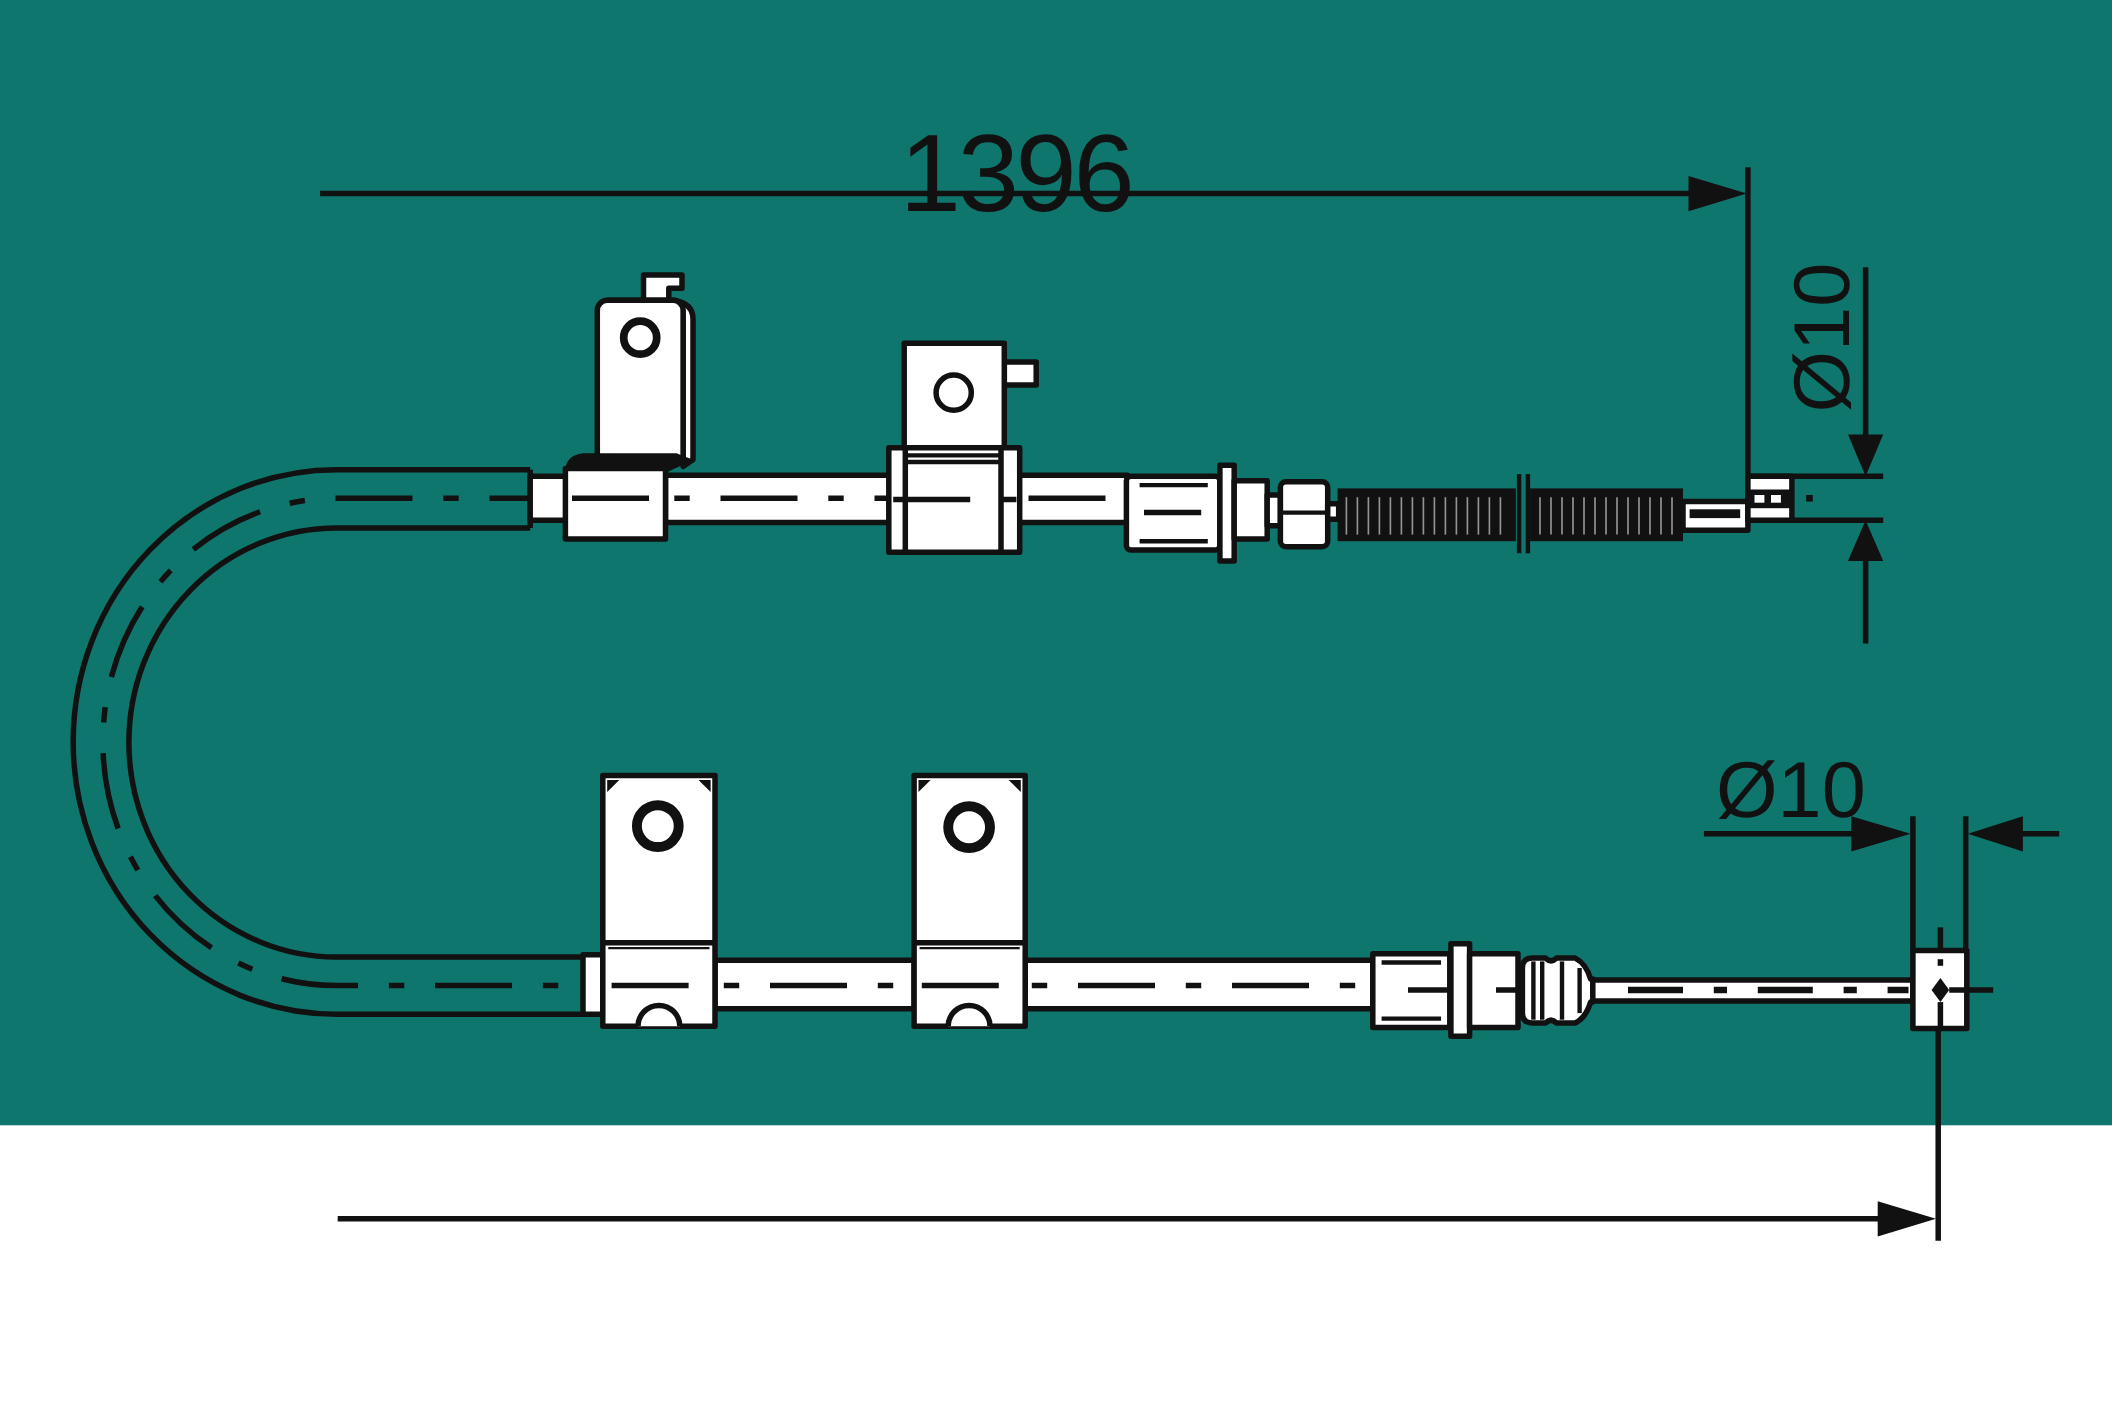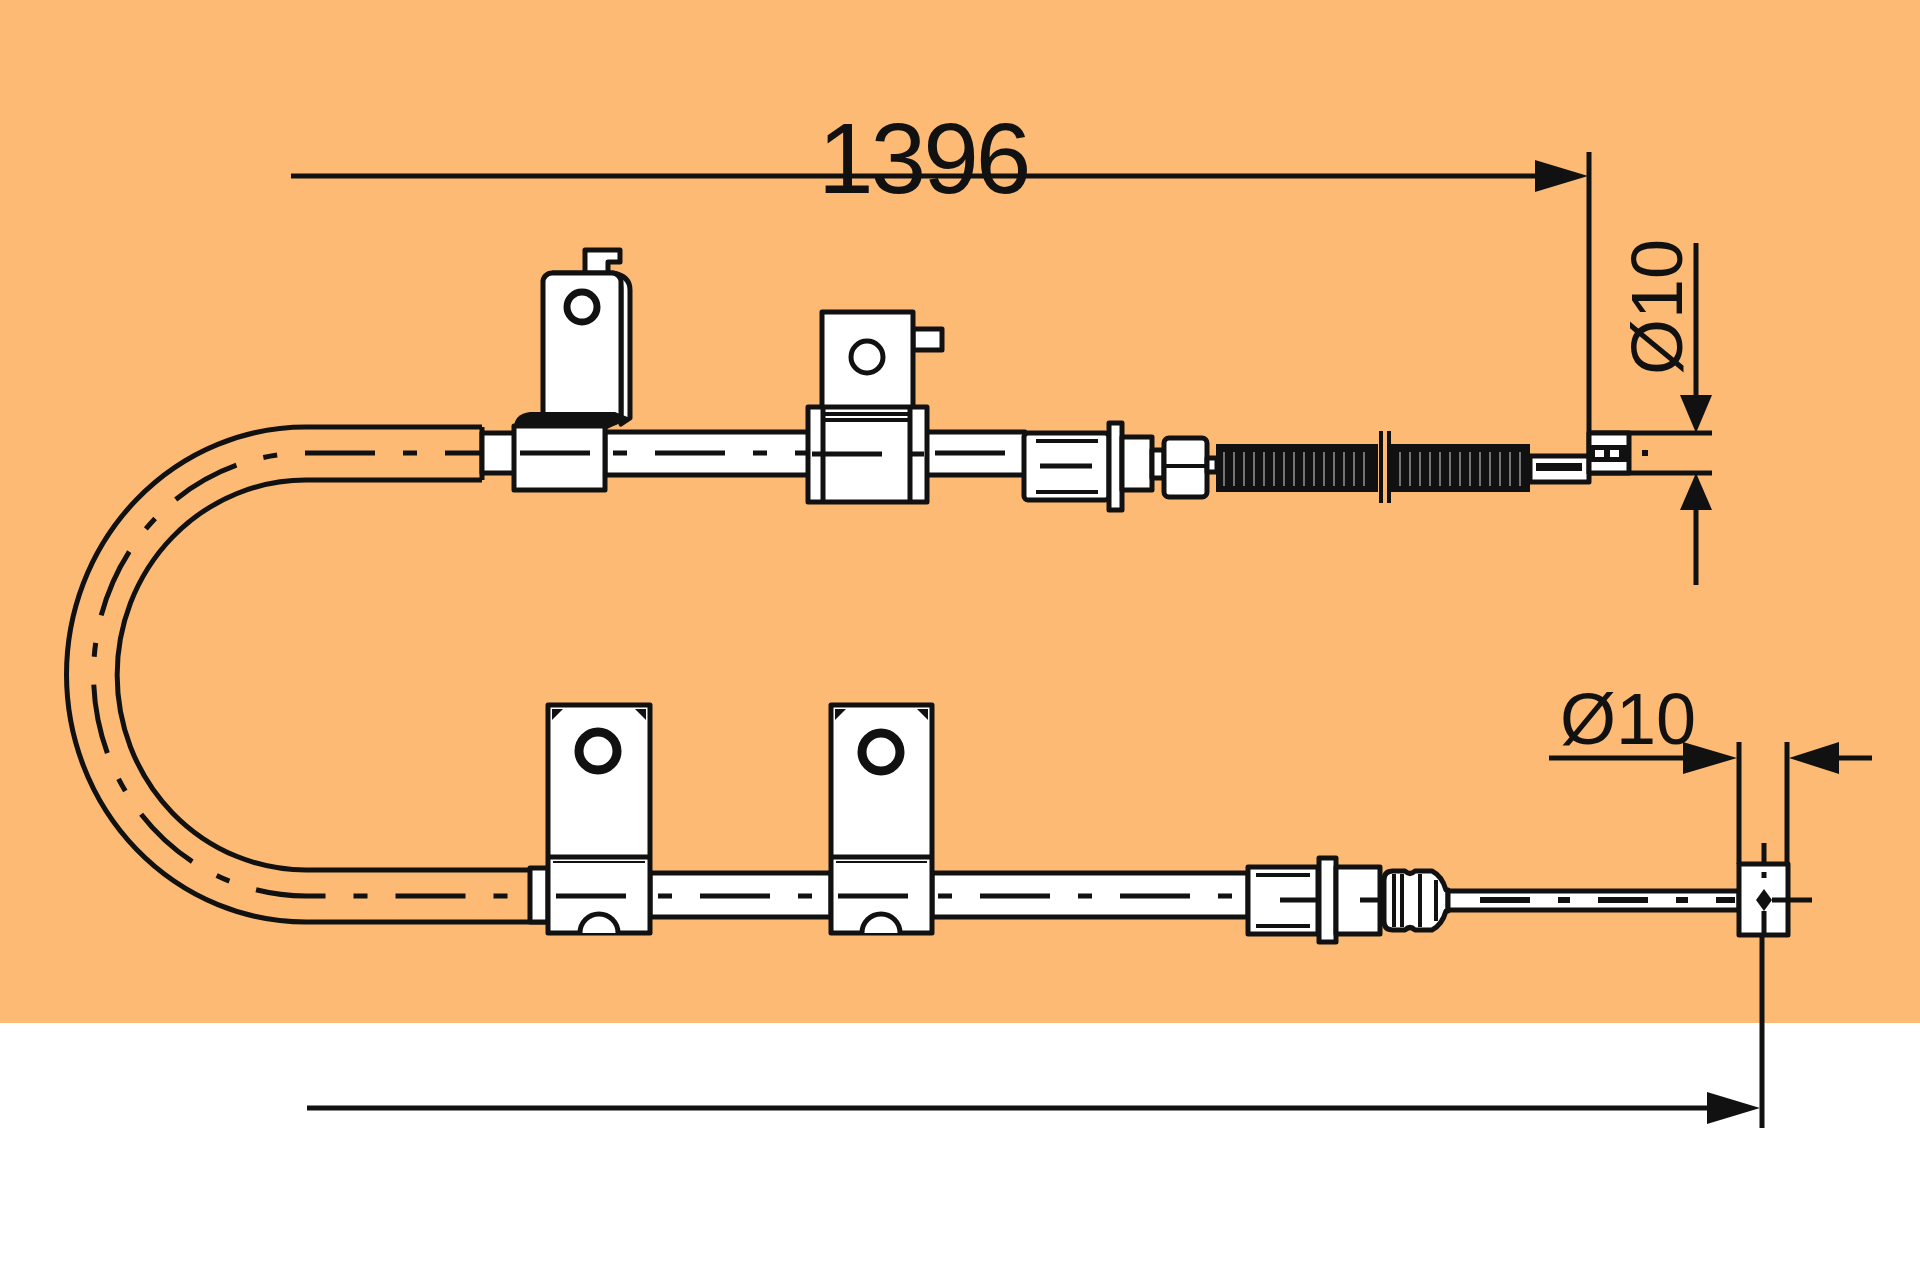--- a/index.html
+++ b/index.html
@@ -1,17 +1,17 @@
 <!DOCTYPE html>
 <html><head>
 <meta charset="utf-8">
 <style>
   html, body { margin: 0; padding: 0; background: #ffffff; }
   body { width: 1920px; height: 1280px; overflow: hidden; }
-  .canvas { position: relative; width: 1920px; height: 1023px; background: #fdba74; }
+  .canvas { position: relative; width: 1920px; height: 1023px; background: #0f766e; }
   svg { position: absolute; left: 0; top: 0; }
   .stroke { fill: none; stroke: #111111; stroke-width: 5; stroke-linejoin: round; }
   .thin { fill: none; stroke: #111111; stroke-width: 4; }
   .fillw { fill: #ffffff; stroke: #111111; stroke-width: 5; stroke-linejoin: round; }
   .fillk { fill: #111111; stroke: none; }
   .center { fill: none; stroke: #111111; stroke-width: 5; stroke-dasharray: 70 28 14 28; }
   .label { position: absolute; font-family: "Liberation Sans", sans-serif; color: #111111; line-height: 1; white-space: nowrap; }
 </style>
 </head>
 <body>

